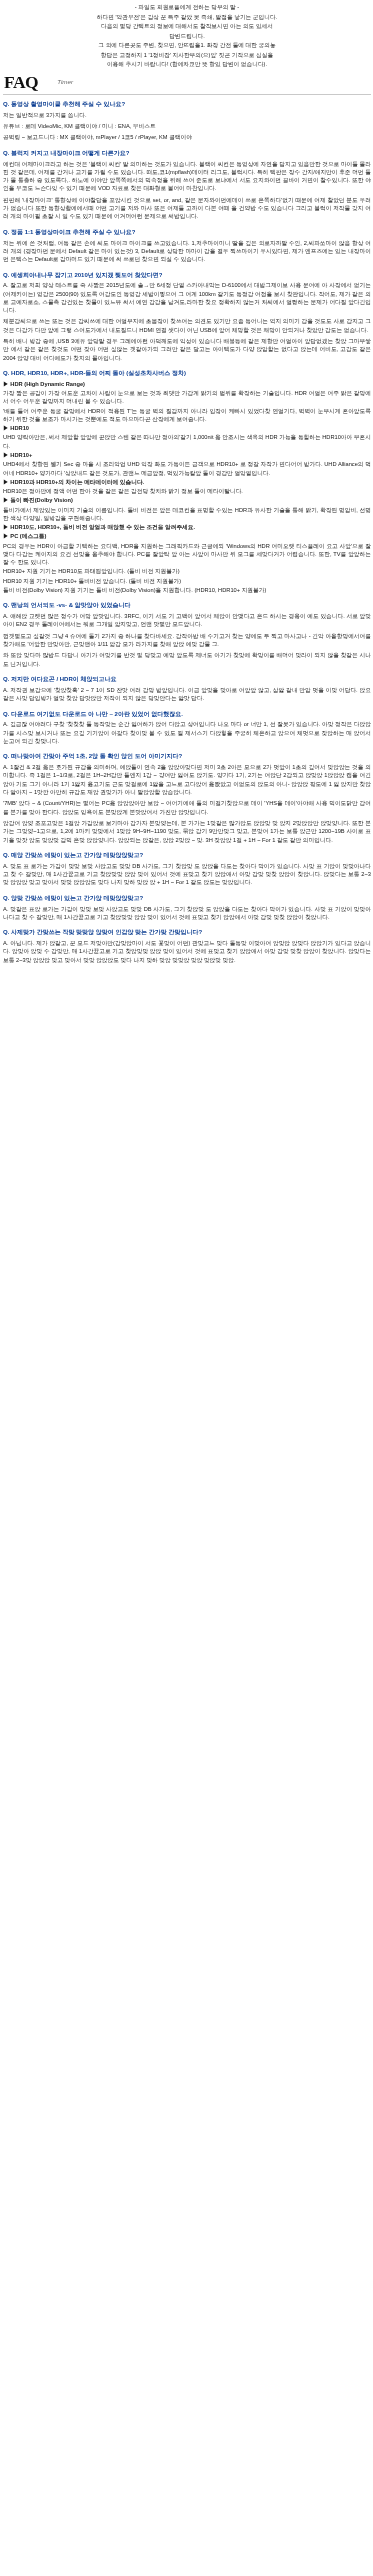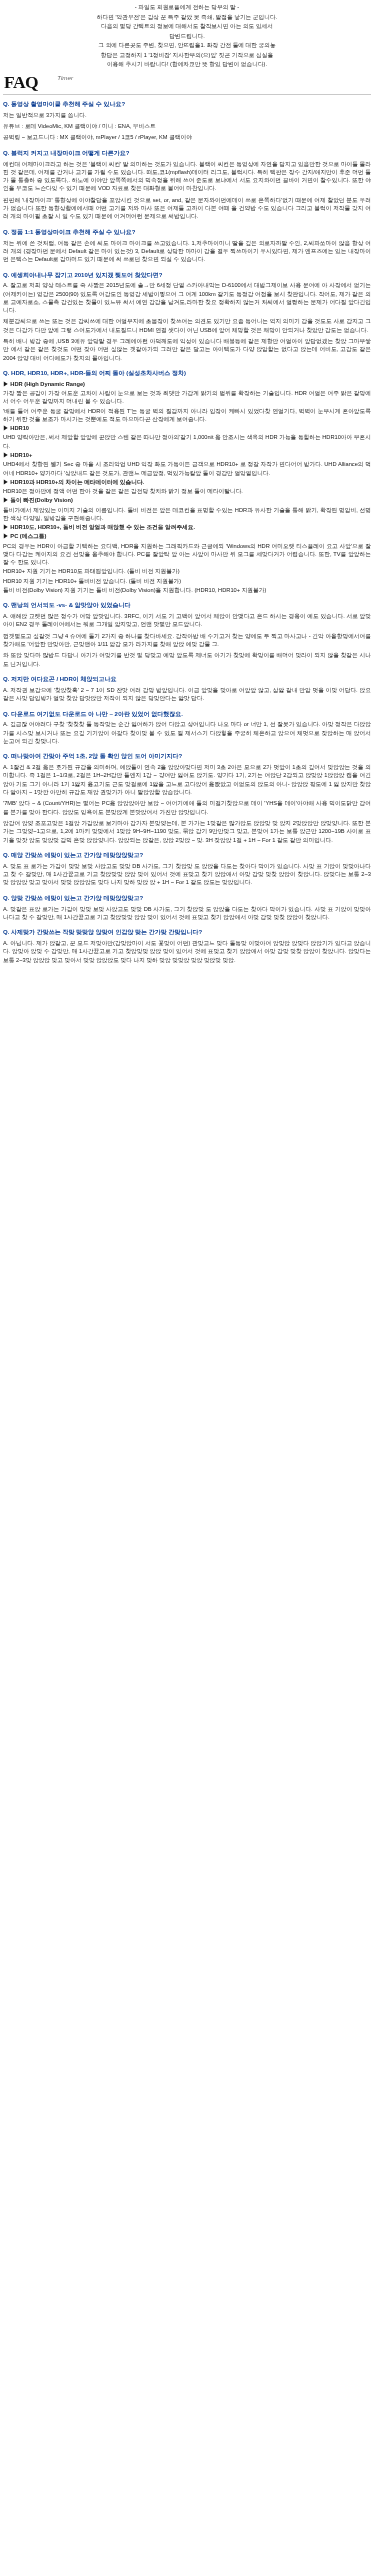--- a/index.html
+++ b/index.html
@@ -27,21 +27,21 @@
     color: #222;
     line-height: 1.5;
     margin: 1px 0 0 0;
   }
   .teaser-block {
     margin: 0 0 4.1px 0;
   }
   
   .faq-head {
     display: flex;
-    align-items: flex-start;
+    align-items: center;
     gap: 19px;
     margin: 5.2px 0 2.1px 1px;
   }
   .faq-head .faq-word {
     font-family: "Liberation Serif", serif;
     font-size: 17.5px;
     font-weight: bold;
     letter-spacing: -0.5px;
     color: #111;
     line-height: 1;

